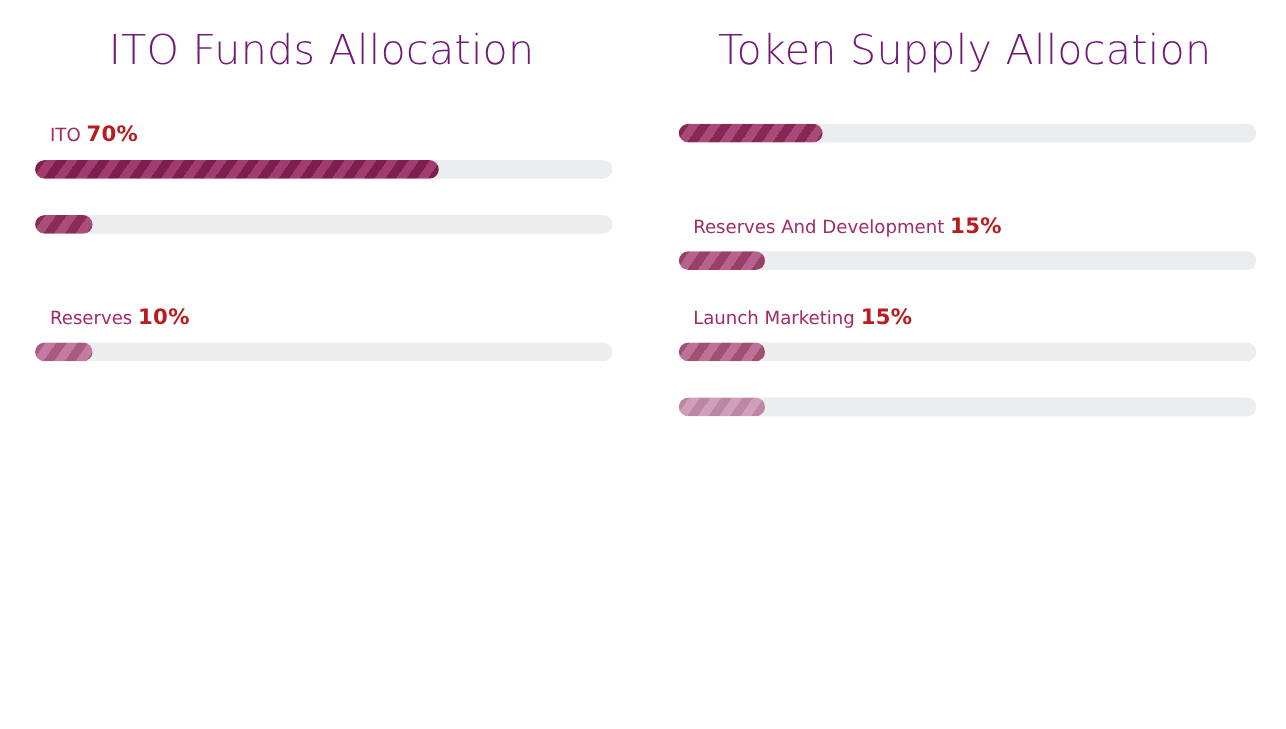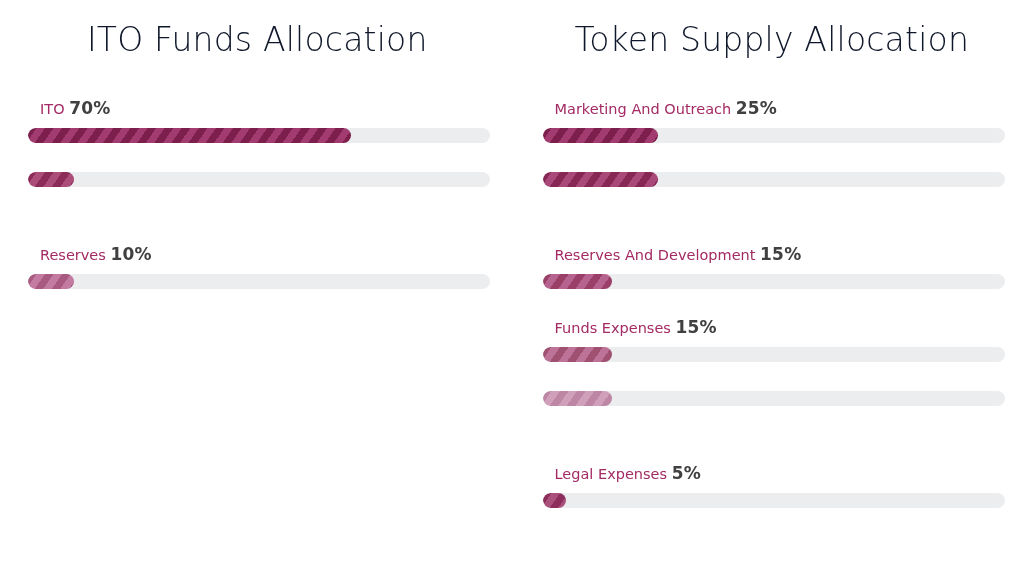--- a/index.html
+++ b/index.html
@@ -25,21 +25,21 @@
     width: 514.5px;
     height: 583px;
     position: relative;
     padding-top: 18px;
   }
 
   .col-title {
     font-family: "DejaVu Sans", sans-serif;
     font-size: 33px;
     font-weight: 300;
-    color: #0f172a;
+    color: #701a75;
     text-align: center;
     letter-spacing: 0.2px;
     line-height: 44px;
     white-space: nowrap;
   }
 
   .bars {
     margin-top: 37px;
     padding-left: 28px;
     padding-right: 24px;
@@ -56,21 +56,21 @@
     color: #a32a63;
     line-height: 18px;
     white-space: nowrap;
     padding-left: 12px;
     margin-bottom: 10px;
   }
 
   .bar-label .pct {
     font-size: 17px;
     font-weight: 700;
-    color: #404040;
+    color: #b91c1c;
     letter-spacing: 0.2px;
   }
 
   .track {
     position: relative;
     width: 462px;
     height: 15px;
     background: #ecedef;
     border-radius: 8px;
     overflow: hidden;
@@ -121,56 +121,44 @@
           </div>
       </div>
 
     </div>
   </div>
 
   <div class="column">
     <div class="col-title">Token Supply Allocation</div>
     <div class="bars">
 
-      <div class="bar-row">
-        <div class="bar-label"><span>Marketing And Outreach</span> <span class="pct">25%</span></div>
-        <div class="track">
-            <div class="fill" style="width: 25%; --c1: #7c1f4d; --c2: #a23c70;"></div>
-          </div>
-      </div>
 
       <div class="bar-row">
         <div class="track">
             <div class="fill" style="width: 25%; --c1: #862754; --c2: #a8497a;"></div>
           </div>
       </div>
 
       <div class="bar-row">
         <div class="bar-label"><span>Reserves And Development</span> <span class="pct">15%</span></div>
         <div class="track">
             <div class="fill" style="width: 15%; --c1: #9a4068; --c2: #b7638f;"></div>
           </div>
       </div>
 
       <div class="bar-row">
-        <div class="bar-label"><span>Funds Expenses</span> <span class="pct">15%</span></div>
+        <div class="bar-label"><span>Launch Marketing</span> <span class="pct">15%</span></div>
         <div class="track">
             <div class="fill" style="width: 15%; --c1: #a05070; --c2: #bd7398;"></div>
           </div>
       </div>
 
       <div class="bar-row">
         <div class="track">
             <div class="fill" style="width: 15%; --c1: #bd86a5; --c2: #d0a0ba;"></div>
           </div>
       </div>
 
-      <div class="bar-row">
-        <div class="bar-label"><span>Legal Expenses</span> <span class="pct">5%</span></div>
-        <div class="track">
-            <div class="fill" style="width: 5%; --c1: #8d2d5b; --c2: #a9517b;"></div>
-          </div>
-      </div>
 
     </div>
   </div>
 
 </div>
 
 </body></html>

